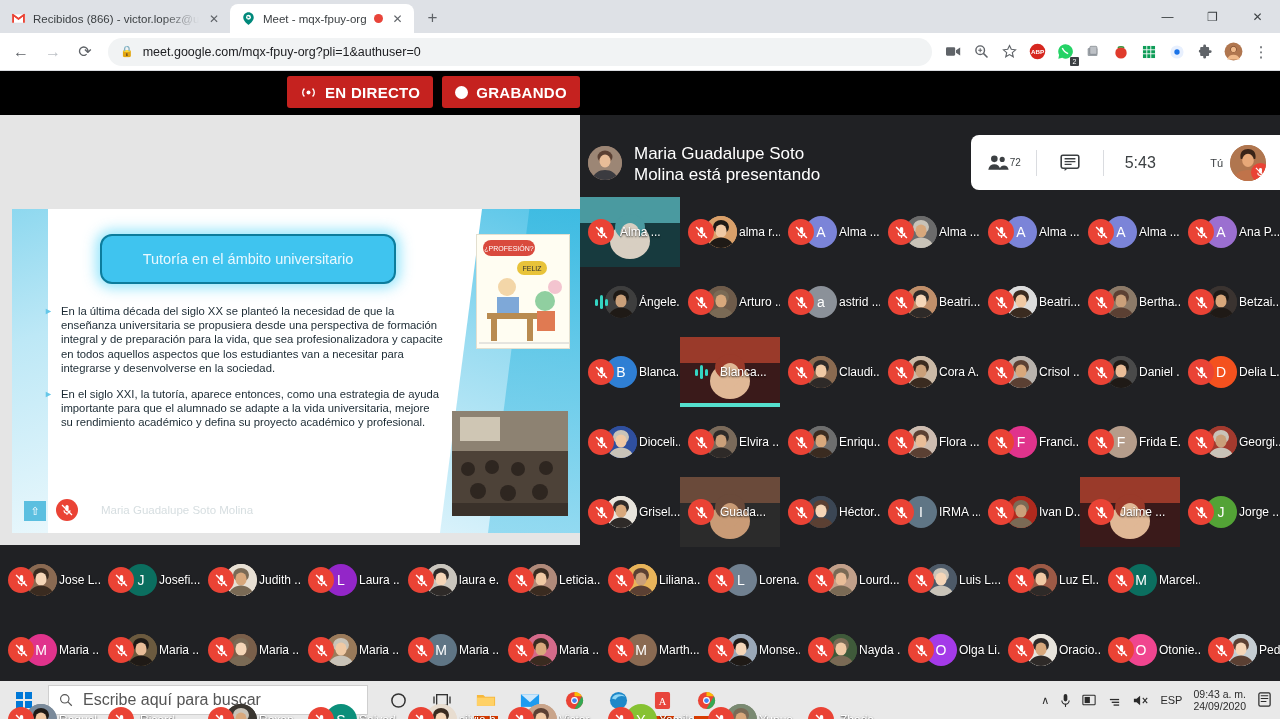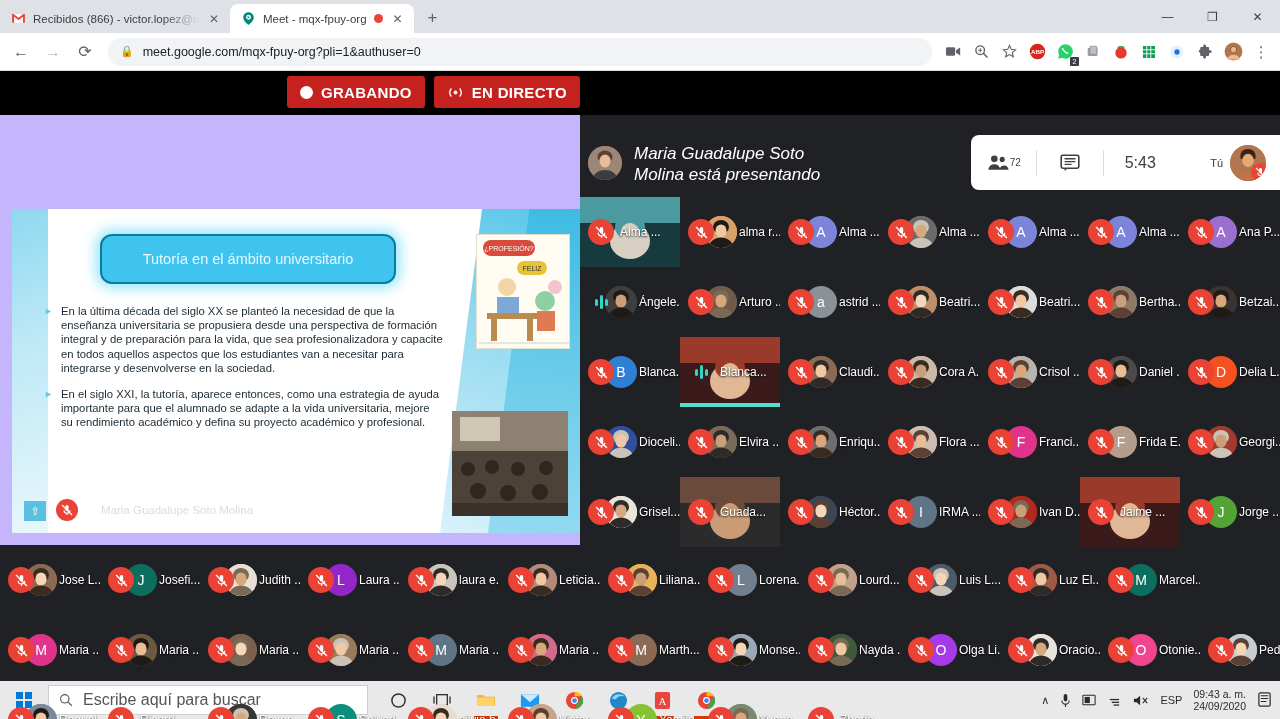--- a/index.html
+++ b/index.html
@@ -107,21 +107,20 @@
     height: 32px; padding: 0 13px;
     display: flex; align-items: center; gap: 8px;
     font-size: 15px; font-weight: bold; letter-spacing: .3px;
   }
   .badge-dot { width: 13px; height: 13px; border-radius: 50%; background: #fff; }
   .badge-live-icon { font-size: 13px; }
   .presenter-bar {
     position: absolute; top: 72px; left: 588px;
     display: flex; gap: 12px; align-items: flex-start;
     width: 330px;
-    font-style: italic;
   }
   .presenter-av {
     width: 34px; height: 34px; border-radius: 50%;
     background: #8d6e63; overflow: hidden; flex: 0 0 34px;
     position: relative; margin-top: 3px;
   }
   .presenter-name {
     color: #fff; font-size: 17px; line-height: 1.25;
     font-family: "Liberation Sans", sans-serif;
   }
@@ -154,21 +153,21 @@
     position: absolute; right: -4px; bottom: -1px;
     width: 19px; height: 19px; border-radius: 50%;
     background: #ea4335; color: #fff;
     display: flex; align-items: center; justify-content: center;
     font-size: 10px;
   }
 
   
   .stage {
     position: absolute; left: 0; top: 44px; width: 580px; height: 430px;
-    background: #c4b5fd;
+    background: #e5e5e5;
   }
   .slide {
     position: absolute; left: 12px; top: 94px; width: 568px; height: 324px;
     background: #fff; overflow: hidden;
   }
   .slide-bg-l {
     position: absolute; left: 0; top: 0; width: 36px; height: 100%;
     background: linear-gradient(160deg, #8ed8ef 0%, #bde8f6 40%, #e8f7fc 100%);
   }
   .slide-bg-r {
@@ -443,31 +442,31 @@
   </div>
 </div>
 
 <div class="meet">
   <div class="meet-inner">
 
     <div class="meet-topbar"></div>
 
     <div class="badges">
       <div class="badge">
-        <span class="badge-dot"></span>
-        <span>GRABANDO</span>
-      </div>
-      <div class="badge">
         <span class="badge-live-icon">
           <svg width="17" height="13" viewBox="0 0 18 14">
             <circle cx="9" cy="7" r="2.1" fill="#fff"></circle>
             <path d="M4.6 2.6a6.2 6.2 0 0 0 0 8.8M13.4 2.6a6.2 6.2 0 0 1 0 8.8" stroke="#fff" stroke-width="1.5" fill="none"></path>
           </svg>
         </span>
         <span>EN DIRECTO</span>
+      </div>
+      <div class="badge">
+        <span class="badge-dot"></span>
+        <span>GRABANDO</span>
       </div>
     </div>
 
     <div class="presenter-bar">
       <div class="presenter-av">
         <svg width="34" height="34" viewBox="0 0 34 34">
           <rect width="34" height="34" fill="#9c8675"></rect>
           <ellipse cx="17" cy="11" rx="7.5" ry="6.5" fill="#5b4033"></ellipse>
           <ellipse cx="17" cy="15" rx="5.6" ry="6.4" fill="#e9bd98"></ellipse>
           <path d="M4 34c1.6-7 7-10 13-10s11.4 3 13 10z" fill="#3b3b40"></path>

